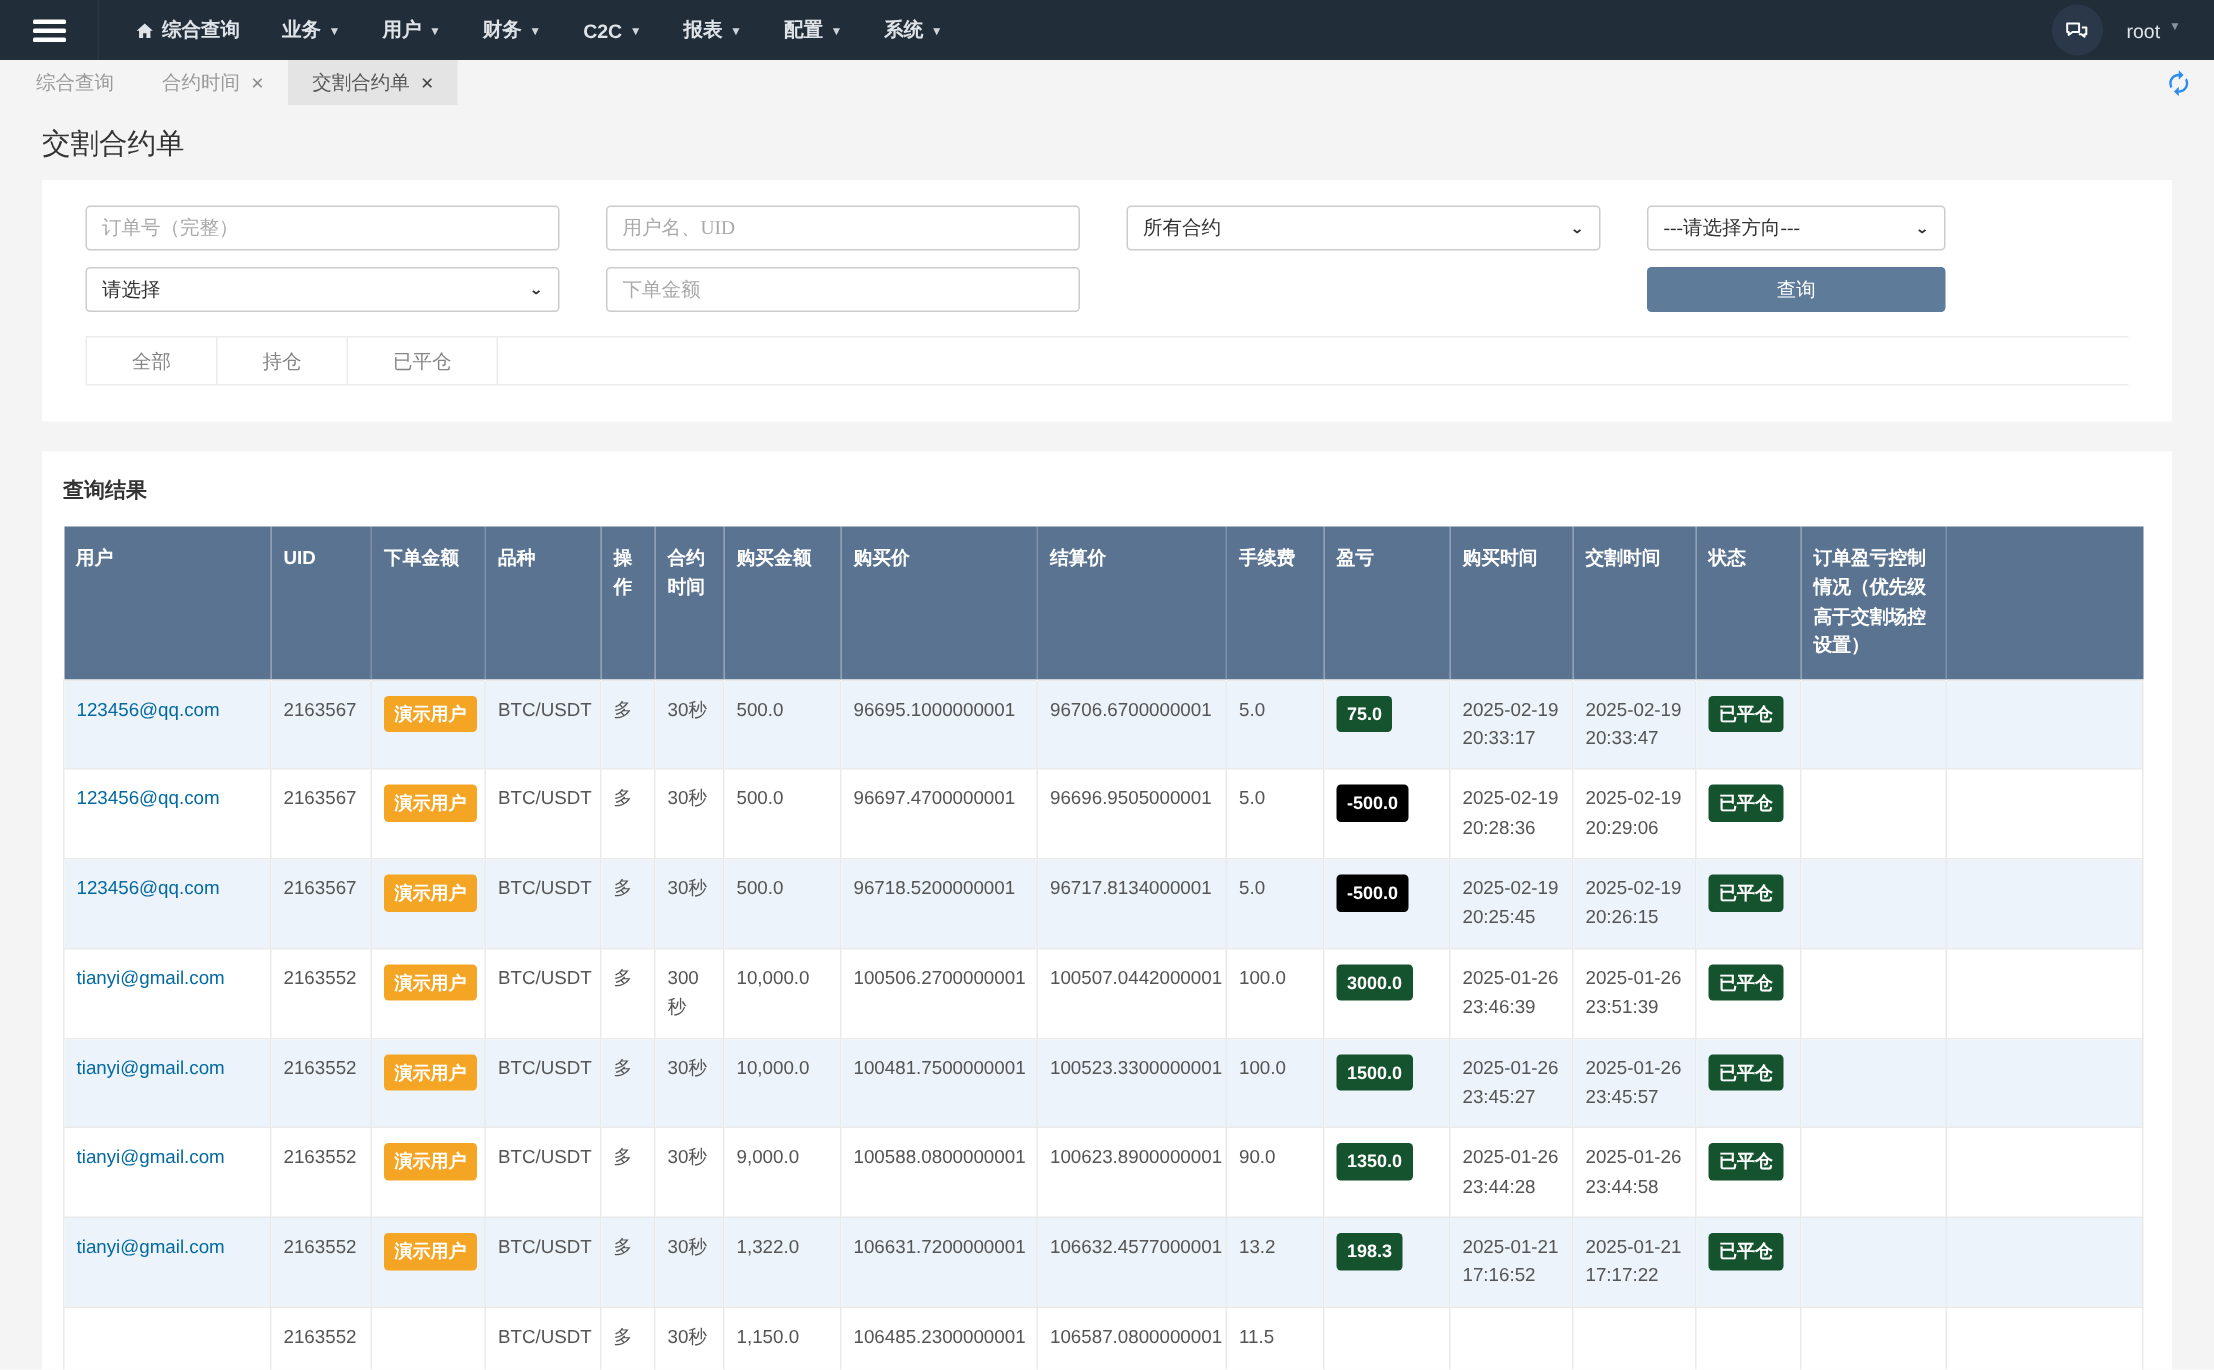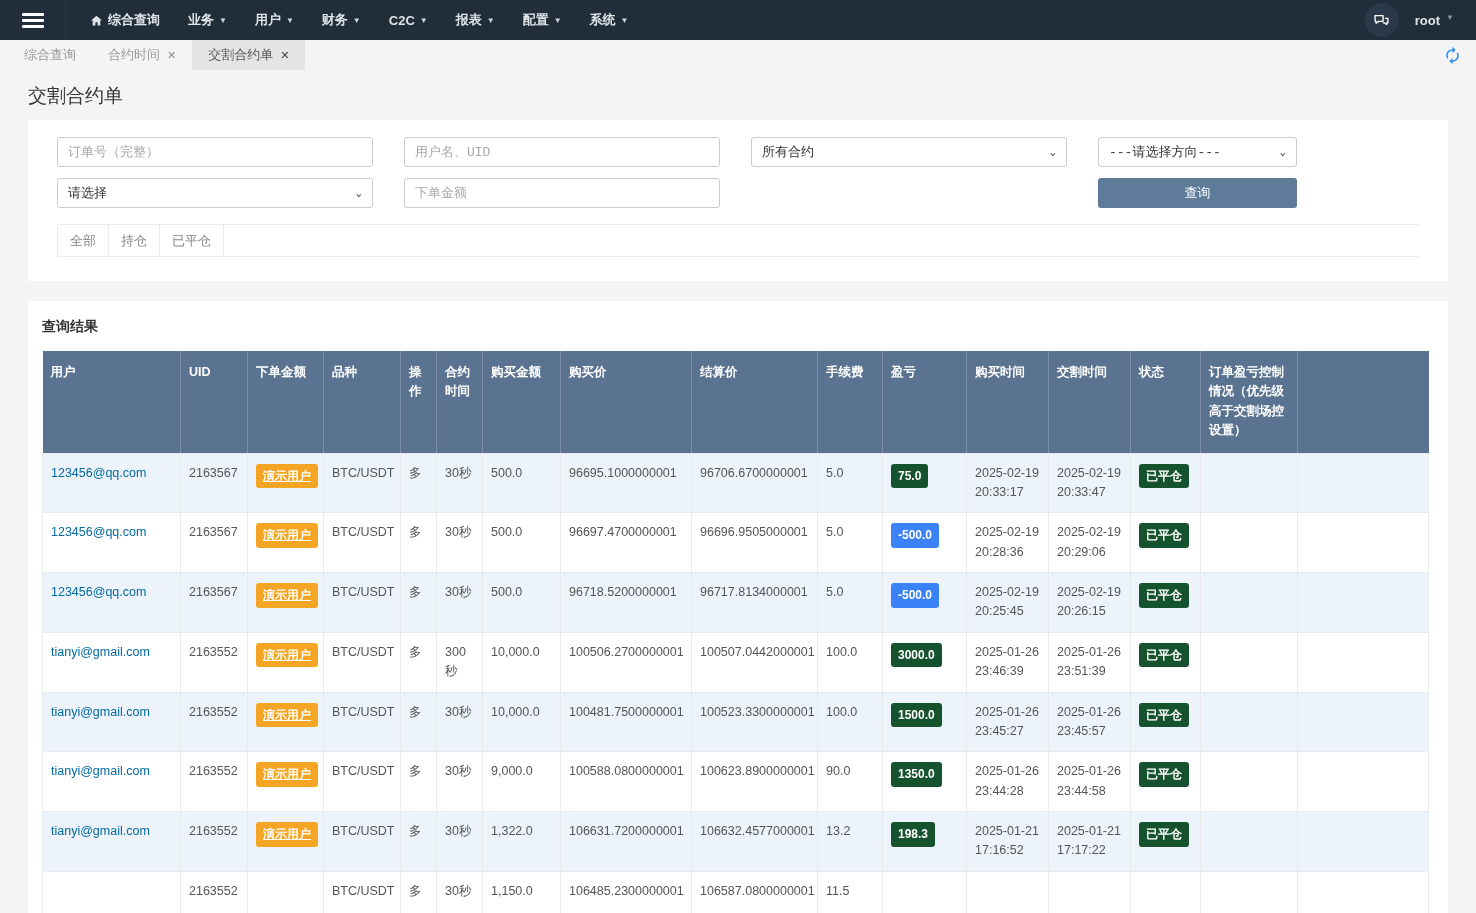--- a/index.html
+++ b/index.html
@@ -14,70 +14,70 @@
     cursor:pointer; border-right:1px solid rgba(255,255,255,0.04); }
   .burger-icon i { display:block; width:22px; height:3px; background:#fff; border-radius:1px; margin:3px 0; }
   .nav-menu { display:flex; align-items:stretch; margin-left:10px; }
   .nav-item { display:flex; align-items:center; padding:0 14px; color:#dfe4e8;
     font-weight:bold; font-size:13px; cursor:pointer; white-space:nowrap; }
   .nav-item svg { margin-right:5px; }
   .nav-caret { font-size:8px; margin-left:5px; color:#cfd5db; }
   .nav-right { margin-left:auto; display:flex; align-items:center; padding-right:22px; }
   .chat-btn { width:34px; height:34px; border-radius:50%; background:#2b3849;
     display:flex; align-items:center; justify-content:center; cursor:pointer; margin-right:16px; }
-  .user-menu { display:flex; align-items:flex-start; color:#dfe4e8; font-weight:bold; cursor:pointer; }
+  .user-menu { display:flex; align-items:flex-start; color:#dfe4e8; font-weight:normal; cursor:pointer; }
   .user-menu .nav-caret { margin-left:6px; color:#8a94a0; }
   
   .tabbar { height:30px; display:flex; align-items:stretch; background:#f4f4f5; }
   .tabs { display:flex; align-items:stretch; padding-left:8px; }
   .tab { display:flex; align-items:center; padding:0 16px; font-size:13px; color:#9a9a9a; cursor:pointer; }
   .tab.active { background:#e4e4e4; color:#555; }
   .tab .close { margin-left:7px; font-size:11px; font-weight:bold; color:#8d8d8d; }
   .tab.active .close { color:#444; }
   .refresh-btn { margin-left:auto; margin-right:14px; display:flex; align-items:center; cursor:pointer; }
   
   .page-title { margin:13px 28px 11px; font-size:19px; font-weight:500; color:#333; }
   .panel { background:#fff; margin:0 28px; }
   .query-panel { padding:17px 29px 24px; }
   .panel-heading { font-size:14px; font-weight:bold; color:#333; margin-bottom:15px; }
   .form-grid { display:grid; grid-template-columns:316px 316px 316px 199px;
     grid-column-gap:31px; grid-row-gap:11px; }
   .field, .select-box {
     height:30px; border:1px solid #ccc; border-radius:3px; background:#fff;
     font-size:13px; color:#333; padding:12px 10px; width:100%;
-    font-family:Liberation Mono, monospace;
+    font-family:Liberation Serif, serif;
   }
   .field::placeholder { color:#a9a9a9; }
   .select-box { display:flex; align-items:center; justify-content:space-between; cursor:pointer; }
   .select-caret { font-size:11px; color:#333; font-weight:bold; transform:scaleY(0.8); }
   .search-btn { grid-column:4; height:30px; background:#5e7b9a; color:#fff; border:none;
     border-radius:3px; font-size:13px; cursor:pointer; font-family:inherit; }
   .filter-bar { display:flex; margin-top:16px; border-top:1px solid #ececec; border-bottom:1px solid #ececec; }
-  .filter-tab { padding:0 12px; line-height:31px; font-size:13px; color:#858585;
+  .filter-tab { padding:0 30px; line-height:31px; font-size:13px; color:#858585;
     border-right:1px solid #ececec; cursor:pointer; }
   .filter-tab:first-child { border-left:1px solid #ececec; }
   
   .results-panel { margin-top:20px; padding:17px 14px 0; }
   table { width:1386px; border-collapse:collapse; table-layout:fixed; font-size:12.5px; }
   thead th { background:#5a7391; color:#fff; font-weight:bold; text-align:left;
     padding:12px 8px; vertical-align:top; line-height:1.55;
     border-right:1px solid rgba(255,255,255,0.22); }
   thead th:last-child { border-right:none; }
   tbody td { padding:10px 8px; vertical-align:top; line-height:1.55;
     border:1px solid #eaeaea; color:#555; overflow:hidden; }
   tbody tr { height:48px; }
   tbody tr:nth-child(odd) { background:#edf3fa; }
   tbody tr:nth-child(even) { background:#fff; }
   td.num { white-space:nowrap; }
   .link { color:#0369a1; text-decoration:none;margin-top:30px; }
   .badge { display:inline-block; padding:3px 7px; border-radius:3px; color:#fff;
     font-weight:bold; font-size:12px; white-space:nowrap; }
-  .badge.orange { background:#f5a524;text-decoration:underline; }
+  .badge.orange { background:#f5a524; }
   .badge.green  { background:#14532d; }
-  .badge.red    { background:#3b82f6;text-align:center; }
+  .badge.red    { background:#000000;text-align:center; }
   .dt { white-space:nowrap; }
 </style>
 </head>
 <body>
 
 <header class="navbar">
   <div class="nav-burger">
     <span class="burger-icon">
         <i></i>
         <i></i>

